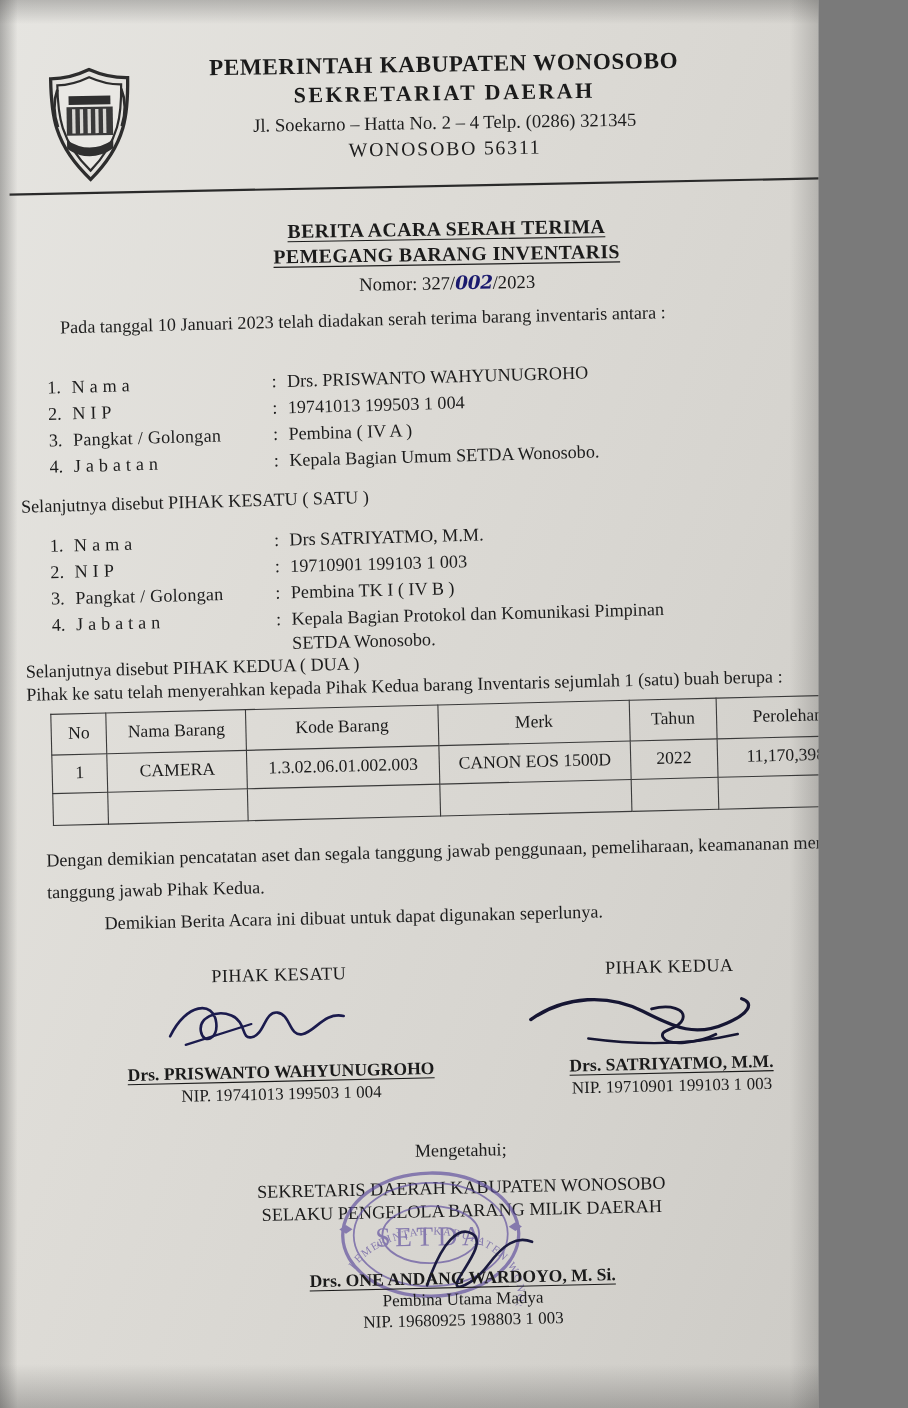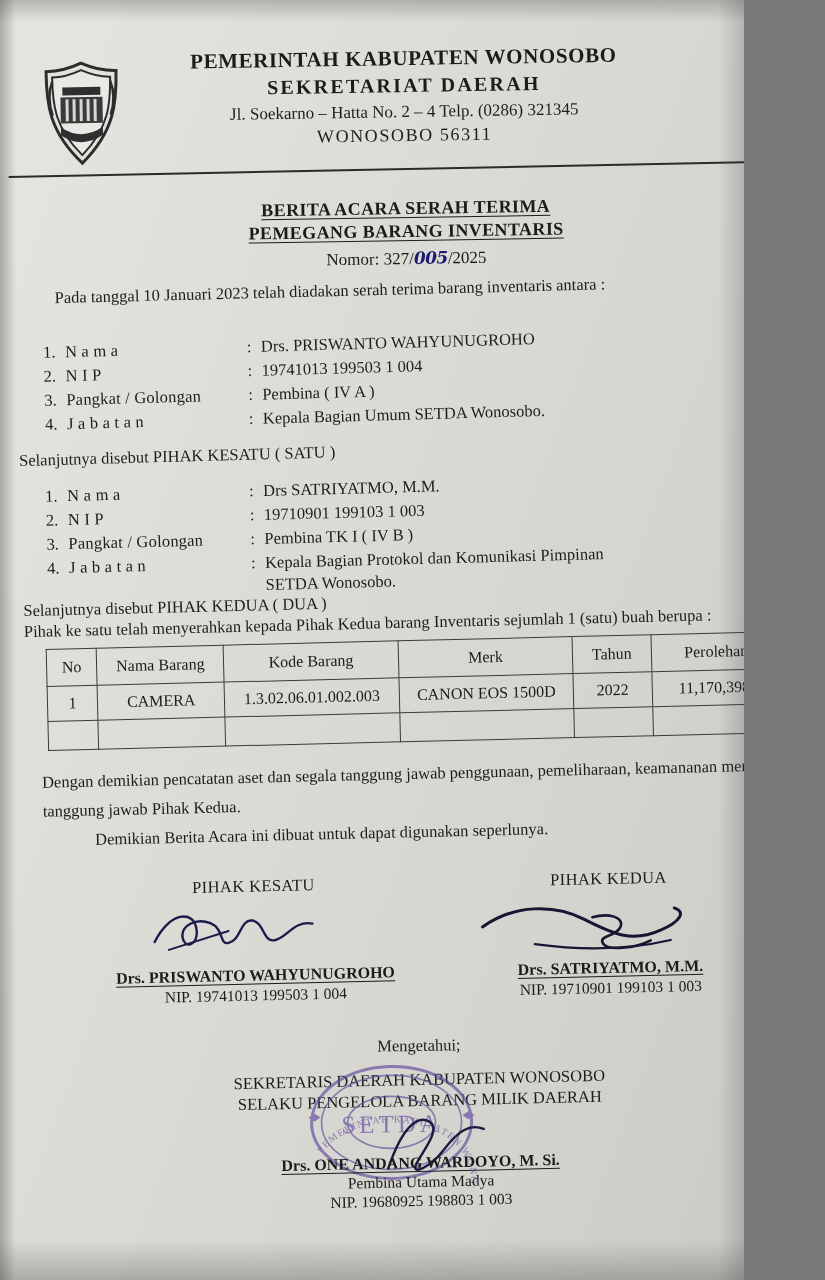--- a/index.html
+++ b/index.html
@@ -338,21 +338,21 @@
       <div class="hdr-line2">SEKRETARIAT DAERAH</div>
       <div class="hdr-line3">Jl. Soekarno – Hatta No. 2 – 4  Telp. (0286) 321345</div>
       <div class="hdr-line4">WONOSOBO 56311</div>
     </div>
     <div class="hdr-rule"></div>
 
     <div class="title-block">
       <div class="title-1">BERITA ACARA SERAH TERIMA</div>
       <div class="title-2">PEMEGANG BARANG INVENTARIS</div>
       <div class="title-nomor">
-        <span>Nomor: 327/</span><span class="handwrite nomor-pen">005</span><span>/2025</span>
+        <span>Nomor: 327/</span><span class="handwrite nomor-pen">002</span><span>/2023</span>
       </div>
     </div>
 
     <div class="intro">Pada tanggal 10  Januari 2023 telah diadakan serah terima barang inventaris  antara :</div>
 
     <div class="party party-one">
       <div class="row">
         <span class="num">1.</span>
         <span class="lbl">N a m a</span>
         <span class="colon">:</span>

